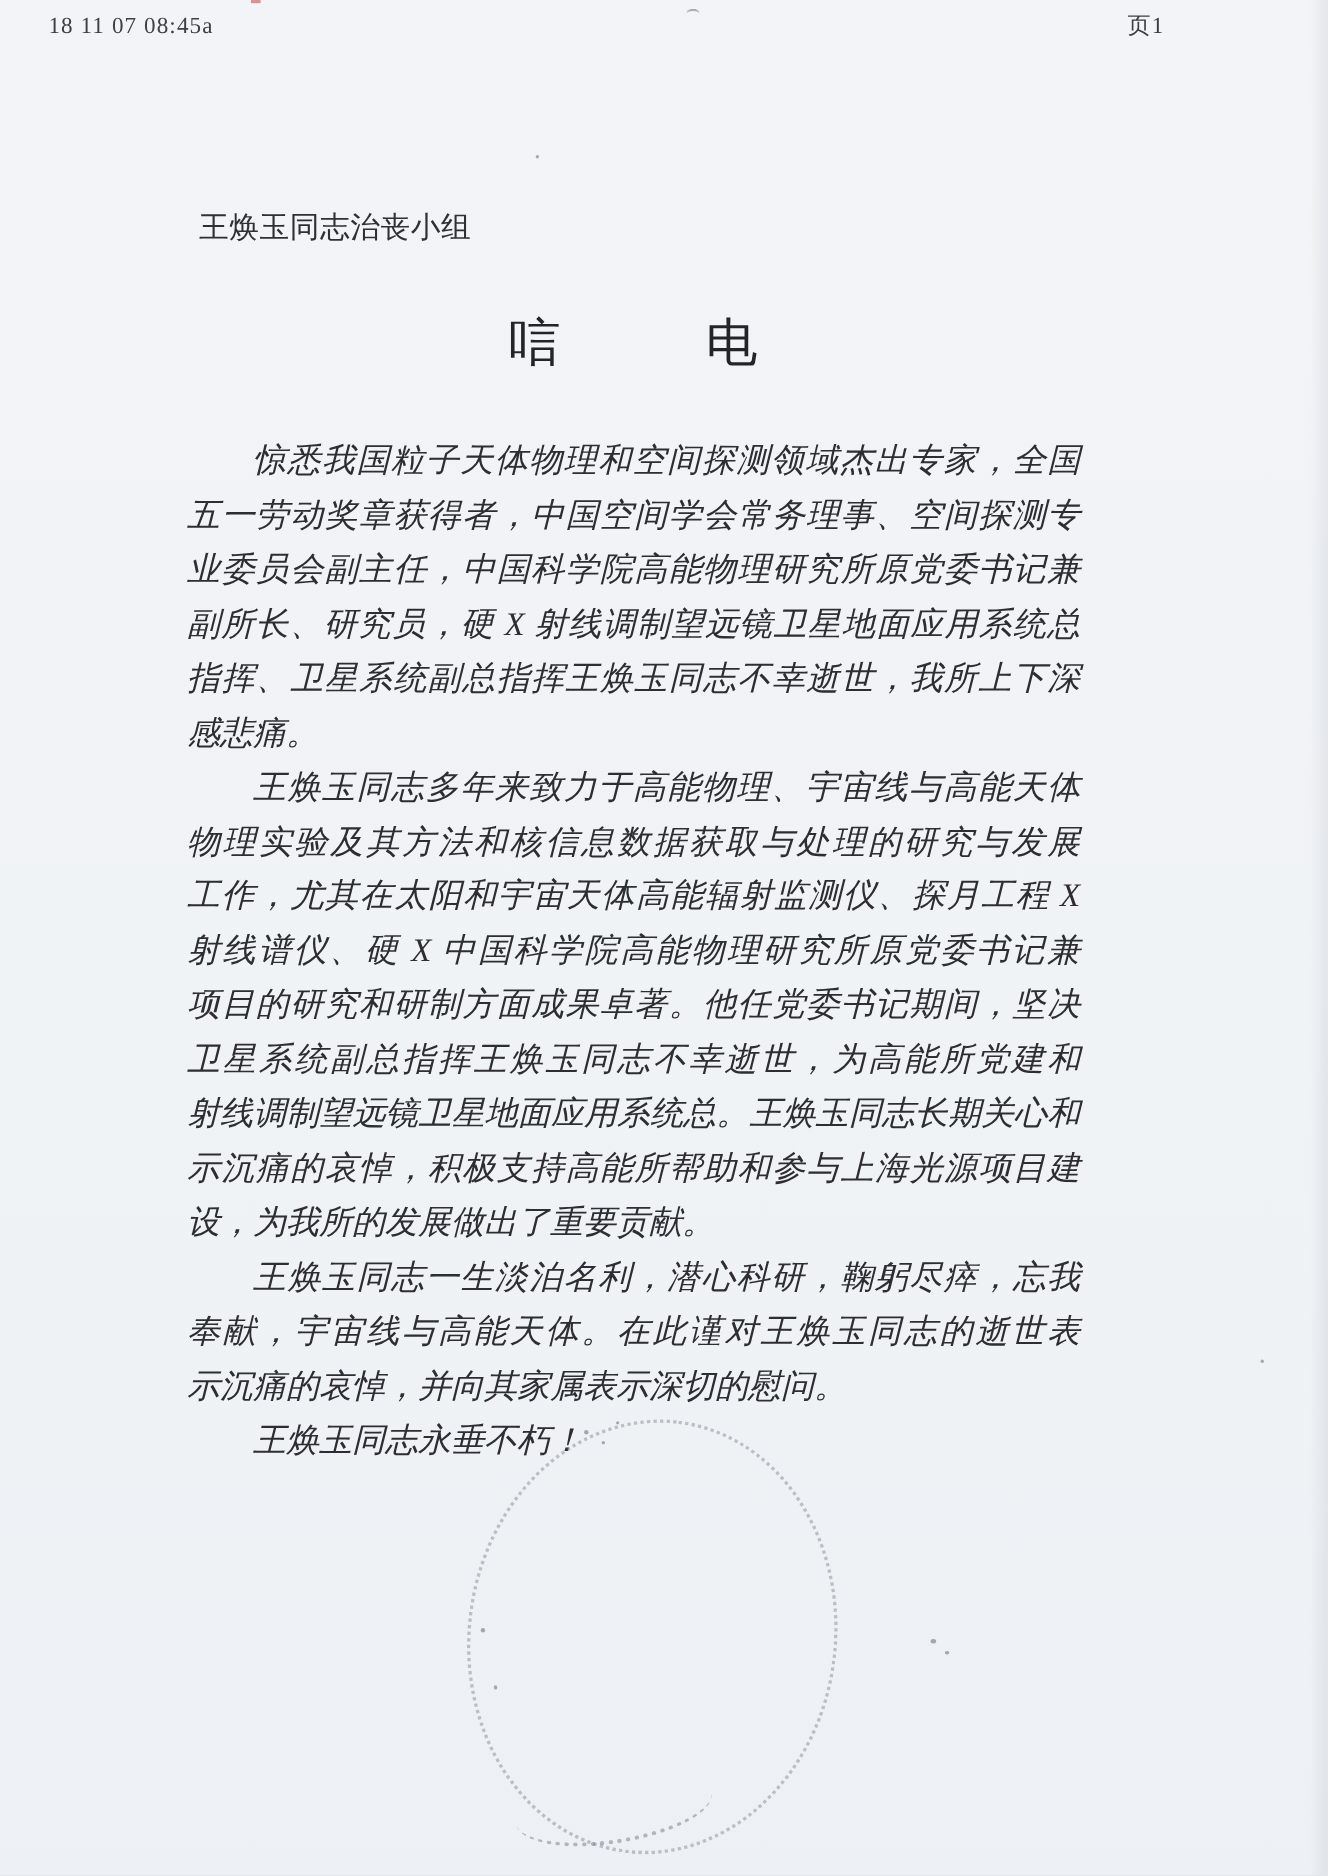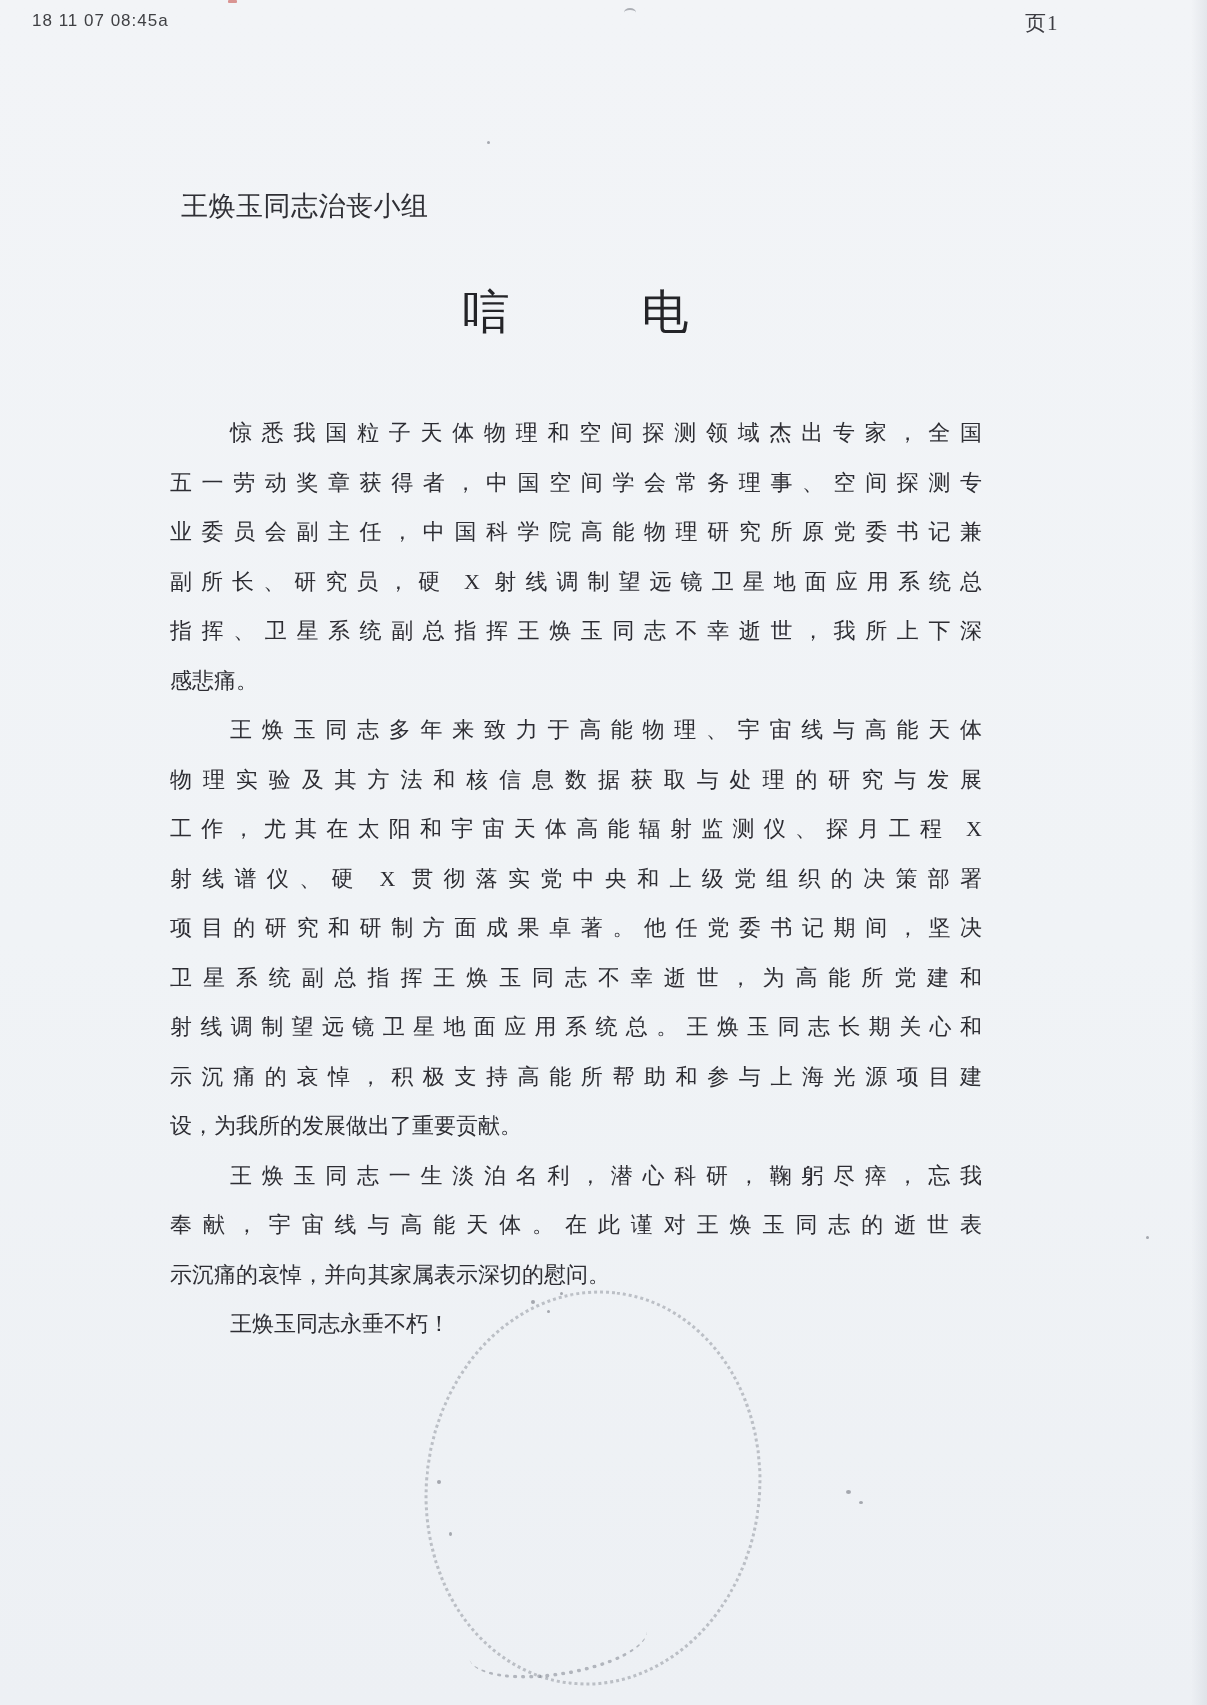--- a/index.html
+++ b/index.html
@@ -11,41 +11,41 @@
     overflow:hidden;
     font-family:"Liberation Serif","DejaVu Serif",serif;
     color:#2d2d33;
   }
   .page::after{ 
     content:"";position:absolute;top:0;right:0;width:16px;height:100%;
     background:linear-gradient(90deg,rgba(160,168,180,0) 0%,rgba(160,168,180,.18) 100%);
     pointer-events:none;
   }
   .fax-stamp{
-    position:absolute;left:32px;top:11px;
-    font-family:Liberation Sans, sans-serif;
-    font-size:17px;letter-spacing:1px;color:#3f4044;
+    position:absolute;left:44px;top:11px;
+    font-family:Liberation Serif, serif;
+    font-size:21px;letter-spacing:1px;color:#3f4044;
   }
   .page-num{
     position:absolute;left:1025px;top:9px;
     font-size:21px;color:#3c3c42;letter-spacing:1px;
   }
   .addressee{
     position:absolute;left:181px;top:188px;
     font-size:27px;letter-spacing:0.5px;color:#2f2f35;
   }
   .title{
     position:absolute;left:0;top:282px;width:1207px;
     display:flex;justify-content:center;gap:132px;
     padding-right:56px;box-sizing:border-box;
     font-size:47px;line-height:60px;color:#242428;
   }
   .body{
-    position:absolute;left:170px;top:408px;width:812px;
-    font-size:22px;line-height:49.5px;color:#2d2d33;
+    position:absolute;left:170px;top:394px;width:812px;
+    font-size:30px;line-height:49.5px;color:#2d2d33;font-style:italic;
   }
   .line{height:49.5px;}
   .just{text-align:justify;text-align-last:justify;text-justify:inter-character;}
   .first{text-indent:60px;}
   .last{text-align:right;text-align-last:left;}
   .signature{
     position:absolute;left:383px;top:1372px;width:565px;
     font-size:31px;line-height:49px;color:#2c2c32;
   }
   .signature .sig-line{text-align:center;}
@@ -87,21 +87,21 @@
     <div class="line just first">惊悉我国粒子天体物理和空间探测领域杰出专家，全国</div>
     <div class="line just">五一劳动奖章获得者，中国空间学会常务理事、空间探测专</div>
     <div class="line just">业委员会副主任，中国科学院高能物理研究所原党委书记兼</div>
     <div class="line just">副所长、研究员，硬 X 射线调制望远镜卫星地面应用系统总</div>
     <div class="line just">指挥、卫星系统副总指挥王焕玉同志不幸逝世，我所上下深</div>
     <div class="line last">感悲痛。</div>
 
     <div class="line just first">王焕玉同志多年来致力于高能物理、宇宙线与高能天体</div>
     <div class="line just">物理实验及其方法和核信息数据获取与处理的研究与发展</div>
     <div class="line just">工作，尤其在太阳和宇宙天体高能辐射监测仪、探月工程 X</div>
-    <div class="line just">射线谱仪、硬 X 贯彻落实党中央和上级党组织的决策部署</div>
+    <div class="line just">射线谱仪、硬 X 中国科学院高能物理研究所原党委书记兼</div>
     <div class="line just">项目的研究和研制方面成果卓著。他任党委书记期间，坚决</div>
     <div class="line just">卫星系统副总指挥王焕玉同志不幸逝世，为高能所党建和</div>
     <div class="line just">射线调制望远镜卫星地面应用系统总。王焕玉同志长期关心和</div>
     <div class="line just">示沉痛的哀悼，积极支持高能所帮助和参与上海光源项目建</div>
     <div class="line last">设，为我所的发展做出了重要贡献。</div>
 
     <div class="line just first">王焕玉同志一生淡泊名利，潜心科研，鞠躬尽瘁，忘我</div>
     <div class="line just">奉献，宇宙线与高能天体。在此谨对王焕玉同志的逝世表</div>
     <div class="line last">示沉痛的哀悼，并向其家属表示深切的慰问。</div>
 

